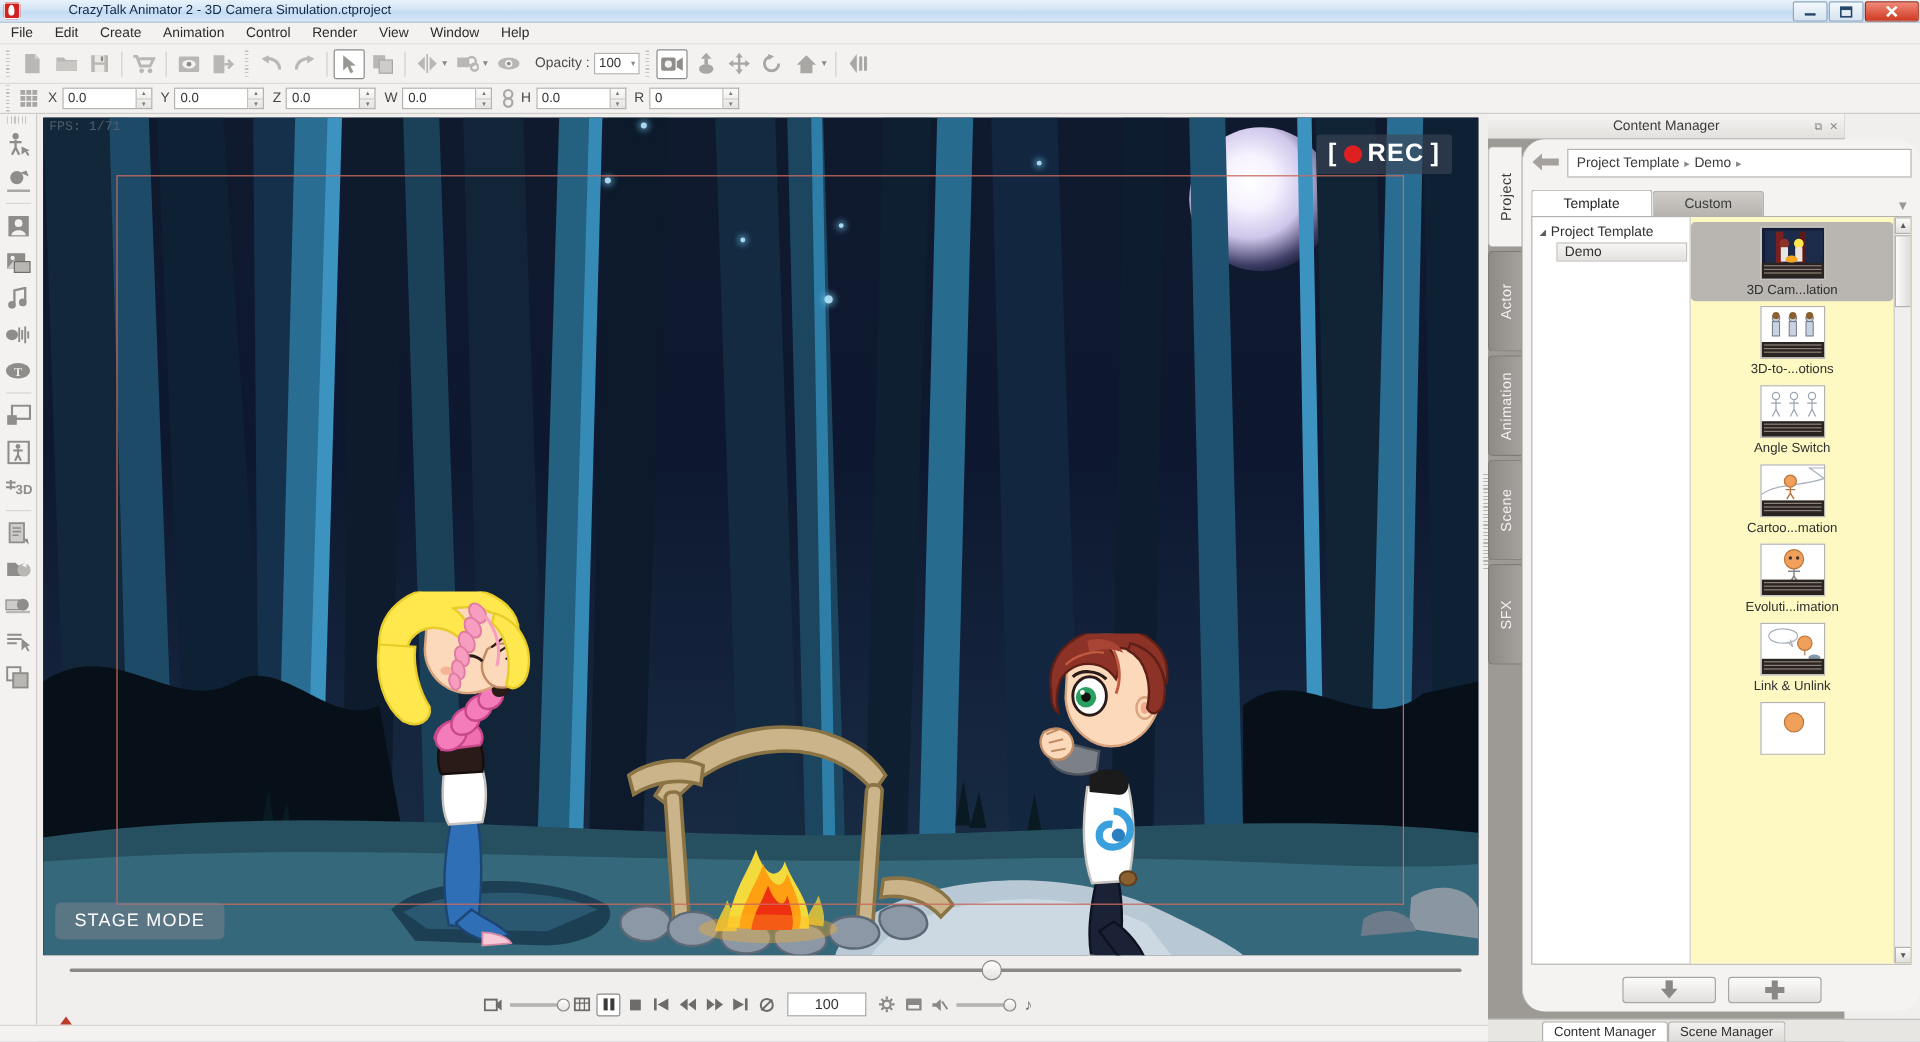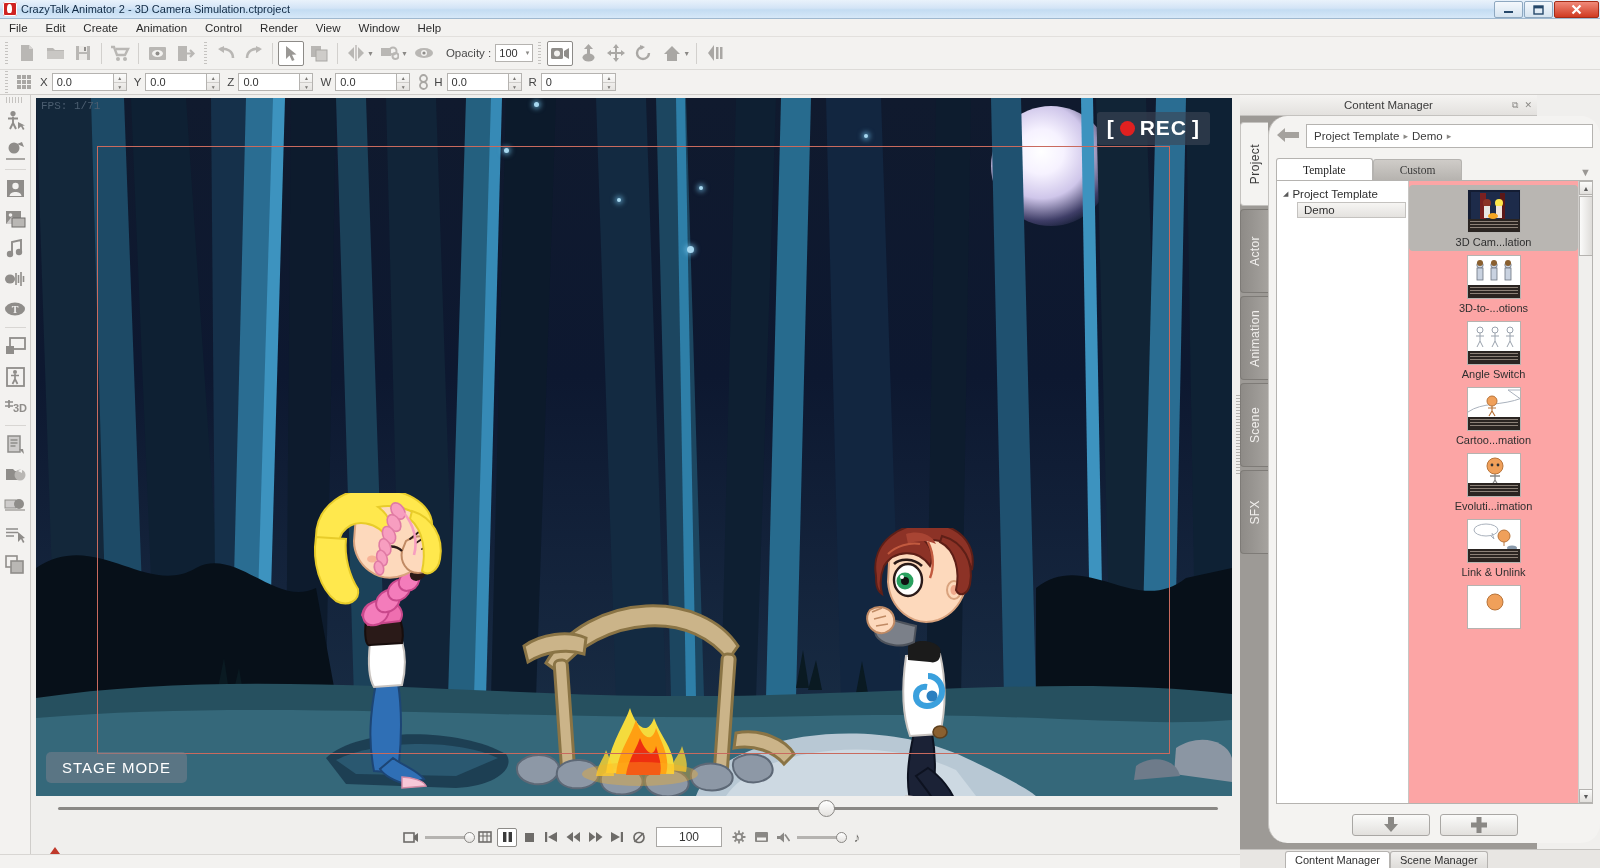--- a/index.html
+++ b/index.html
@@ -10,21 +10,21 @@
     background: #f0efed;
     overflow: hidden;
   }
   .app { position: relative; width: 1600px; height: 868px; background: #f0efed; }
 
   
   .titlebar {
     position: absolute; left: 0; top: 0; width: 1600px; height: 19px;
     background: linear-gradient(to bottom, #e9f2fb 0%, #d3e4f6 45%, #c3dcf2 55%, #d6e8f8 100%);
     border-bottom: 1px solid #9fb8cf;
-    display: flex; align-items: center;
+    display: flex; align-items: center; gap: 36px;
   }
   .app-icon {
     width: 14px; height: 14px; margin-left: 3px; margin-right: 4px;
     background: #cf2323; border-radius: 2px; position: relative;
     box-shadow: inset 0 0 0 1px #fff;
   }
   .app-icon:after {
     content: ""; position: absolute; left: 4px; top: 2px; width: 5px; height: 9px;
     background: #fff; border-radius: 50% 50% 40% 40%;
   }
@@ -203,33 +203,33 @@
   .back-arrow { width:24px; height:20px; color:#9a9794; font-size:19px; line-height:18px; cursor:pointer; }
   .breadcrumb {
     flex:1; height:24px; background:#fff; border:1px solid #b5b3b0;
     display:flex; align-items:center; padding-left:7px; font-size:11.5px; color:#3a3a3a; gap:4px;
   }
   .crumb-sep { color:#8a8885; font-size:9px; }
   .tabs-row { display:flex; align-items:flex-end; margin-top:10px; position:relative; height:22px; }
   .htab {
     height:21px; padding:0 26px; display:flex; align-items:center; justify-content:center;
     font-size:11.5px; color:#3a3a3a; border:1px solid #b5b3b0; border-bottom:none;
-    background:linear-gradient(to bottom,#cfccc8,#b6b3af); border-radius:3px 3px 0 0; cursor:pointer;font-family:Liberation Serif, serif;
+    background:linear-gradient(to bottom,#cfccc8,#b6b3af); border-radius:3px 3px 0 0; cursor:pointer;
   }
   .htab.active { background:#fff; color:#222; border-color:#b5b3b0; height:22px; }
   .tabs-caret { position:absolute; right:2px; bottom:2px; color:#9a9794; font-size:11px; cursor:pointer; }
   .lists-row { display:flex; flex:1; min-height:0; border:1px solid #b5b3b0; background:#fff; }
   .tree-pane { width:132px; border-right:1px solid #c8c6c3; padding:4px 2px; overflow:hidden; }
   .tree-node { display:flex; align-items:center; font-size:11.5px; color:#2f2f2f; height:17px; padding-left:4px; }
   .tree-arrow { font-size:7px; color:#5a5a5a; margin-right:4px; }
   .tree-child {
     margin-left:18px; background:linear-gradient(to bottom,#f6f5f3,#e4e2df);
     border:1px solid #c4c2bf; padding:1px 26px 1px 6px; font-size:11.5px; color:#2f2f2f;
   }
-  .thumbs-pane { flex:1; position:relative; overflow:hidden; background:#fca5a5; }
+  .thumbs-pane { flex:1; position:relative; overflow:hidden; background:#fef9c3; }
   .thumbs-scroll { position:absolute; left:0; top:0; right:14px; bottom:0; padding:4px 0; overflow:hidden; }
   .thumb-item { display:flex; flex-direction:column; align-items:center; padding:4px 0 3px; cursor:pointer; }
   .thumb-item.selected { background:#b9b6b2; border-radius:4px; }
   .thumb-frame {
     width:54px; height:44px; border:1px solid #b5b3b0; background:#fff;
     position:relative; overflow:hidden;
   }
   .thumb-cap { position:absolute; left:0; bottom:0; width:100%; height:13px; background:#2a2421; }
   .thumb-cap i { display:block; height:1px; background:#8c8178; margin:2px 2px 0; }
   .thumb-label { font-size:11px; color:#2f2f2f; margin-top:3px; white-space:nowrap; }

